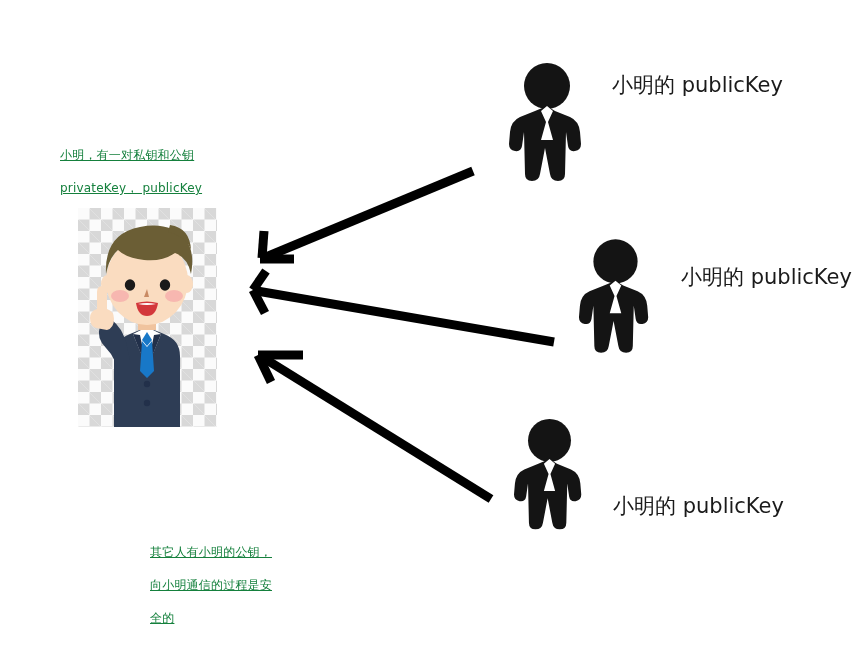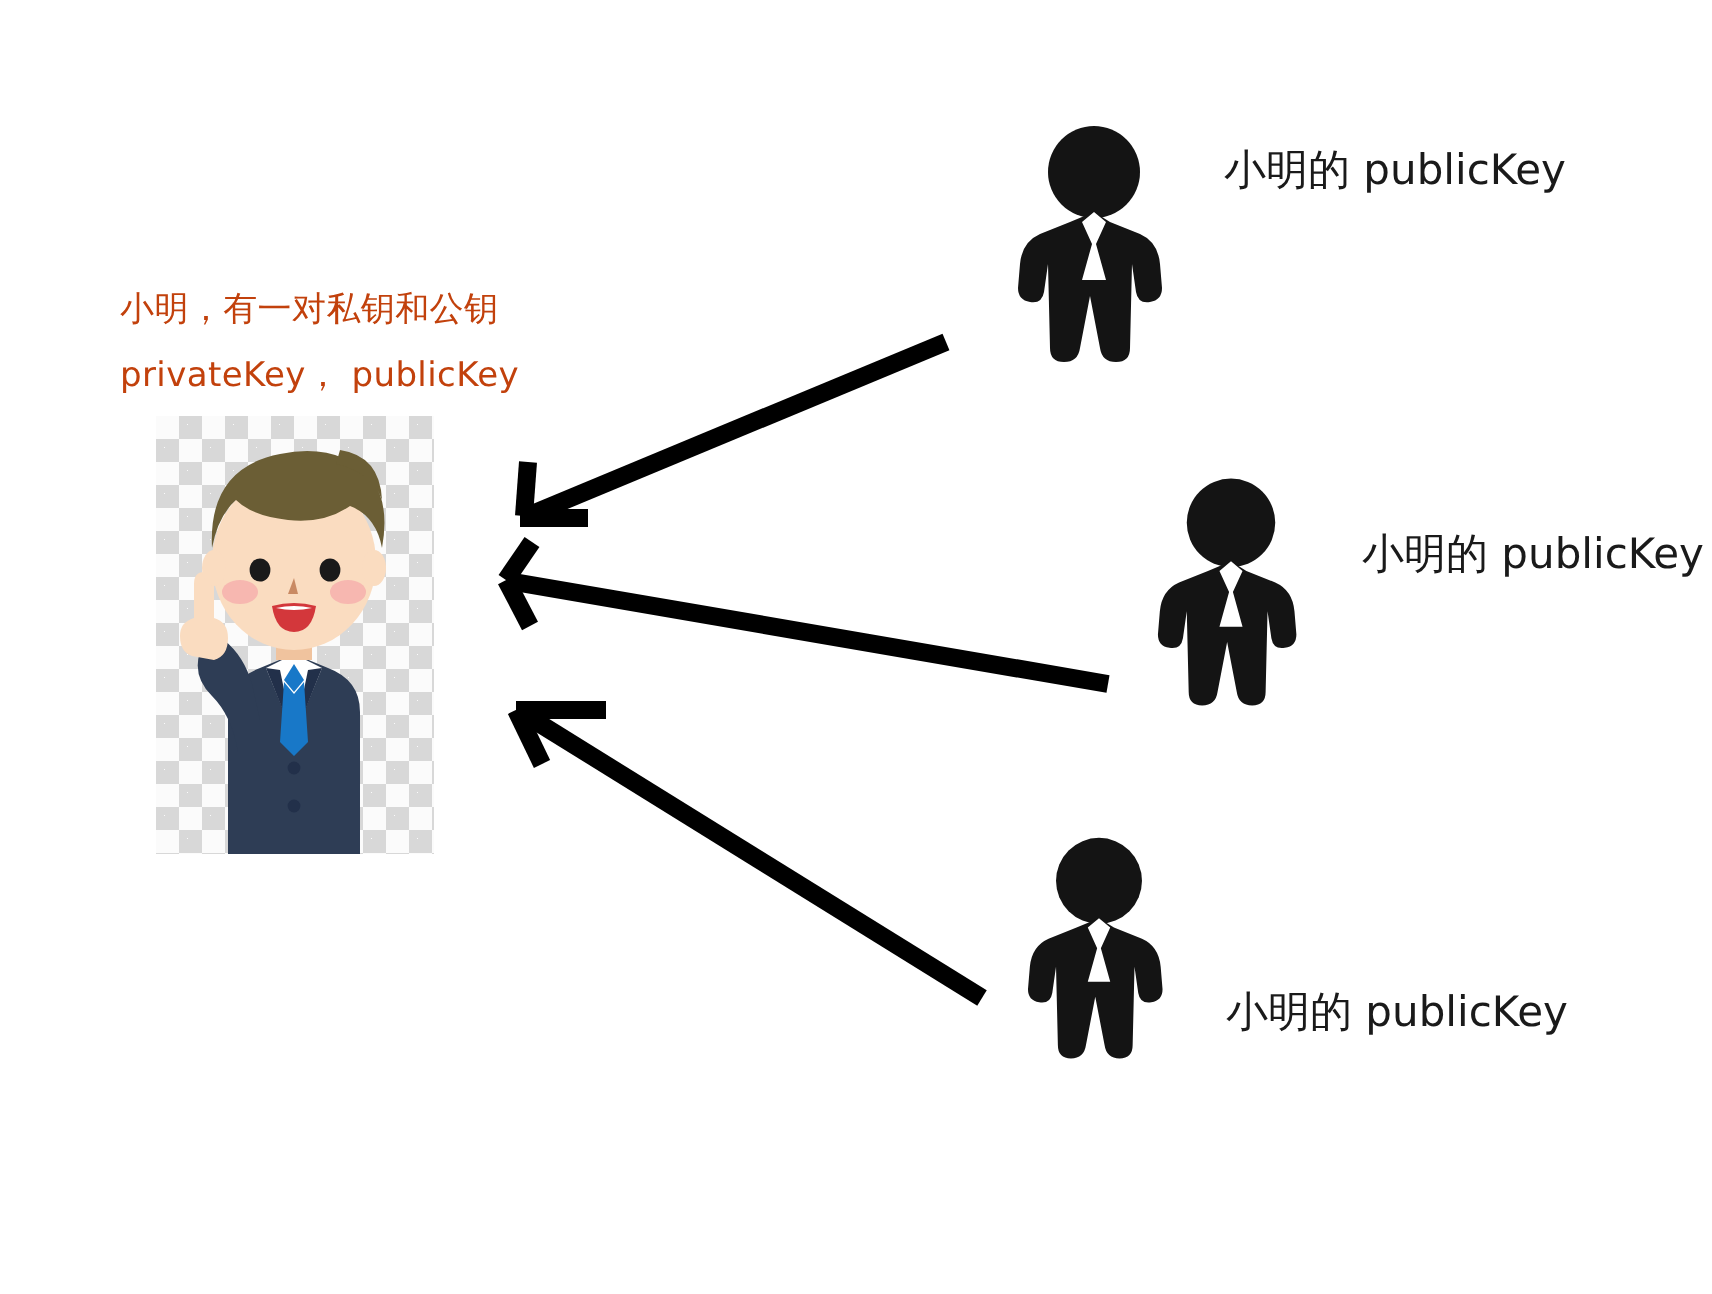--- a/index.html
+++ b/index.html
@@ -15,25 +15,26 @@
     position: relative;
     width: 856px;
     height: 647px;
     background: #ffffff;
     overflow: hidden;
   }
 
   
   .txt {
     position: absolute;
-    color: #c2410c;
-    font-size: 17px;
+    color: #15803d;
+    font-size: 12px;
     line-height: 33px;
     white-space: pre;
     letter-spacing: 0.2px;
+    text-decoration: underline;
   }
   #owner-caption { left: 60px; top: 139px; }
   #note-caption  { left: 150px; top: 536px; }
   .key-label {
     position: absolute;
     color: #1a1a1a;
     font-size: 21px;
     line-height: 20px;
     white-space: nowrap;
   }
@@ -166,14 +167,17 @@
       <circle cx="39" cy="24" r="23" fill="#141414"></circle>
       <path d="M39 44 L27 49 L12 55 Q3 59 2 70 L1 82 Q1 88 7 89 Q13 90 14 84 L16 70 L17 112 Q17 119 24 119 Q31 119 32 112 L37 86 L42 112 Q43 119 50 119 Q57 119 57 112 L58 70 L60 84 Q61 90 67 89 Q73 88 73 82 L72 70 Q71 59 62 55 L47 49 Z" fill="#141414"></path>
       <path d="M39 44 L33 49 L38 60 L33 78 L45 78 L40 60 L45 49 Z" fill="#ffffff"></path>
     </svg>
   </div>
 
   <div class="key-label" id="key-label-1">小明的 publicKey</div>
   <div class="key-label" id="key-label-2">小明的 publicKey</div>
   <div class="key-label" id="key-label-3">小明的 publicKey</div>
 
+  <div class="txt" id="note-caption">其它人有小明的公钥，
+向小明通信的过程是安
+全的</div>
 
 </div>
 
 </body></html>

